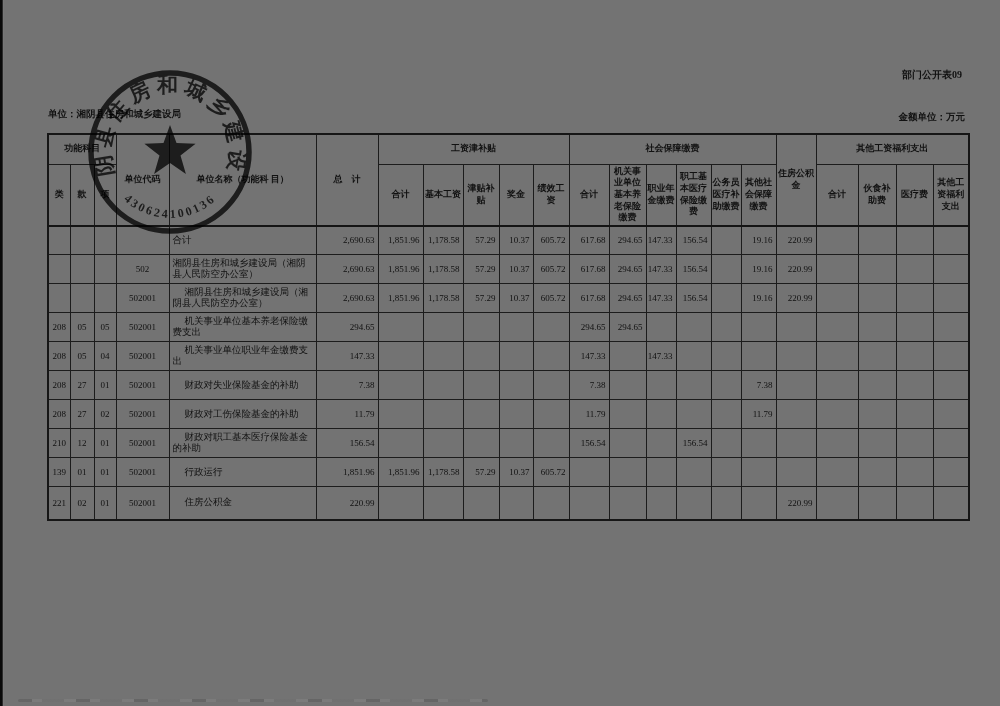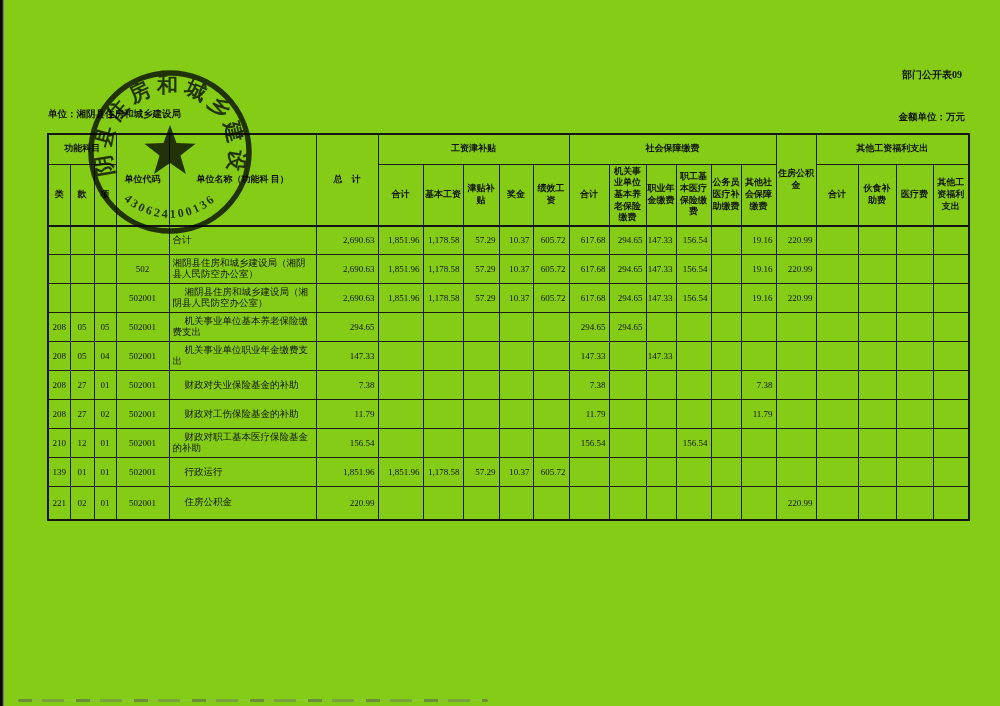--- a/index.html
+++ b/index.html
@@ -1,17 +1,17 @@
 <!DOCTYPE html>
 <html><head>
 <meta charset="utf-8">
 <style>
   html,body { margin:0; padding:0; background:#e8e8e8; }
   .page {
-    position:relative; width:1000px; height:706px; background:#84cc16;
+    position:relative; width:1000px; height:706px; background:#737373;
     font-family:"Liberation Serif", serif; color:#111; overflow:hidden;
   }
   .edge-left {
     position:absolute; left:0; top:0; width:4px; height:706px;
     background:linear-gradient(90deg,#0a0a0a 0 2px,#2c2c2c 2px 3px,#777 3px 4px);
   }
   .report-code {
     position:absolute; right:38px; top:68px; font-size:10px; font-weight:bold;
   }
   .title {

